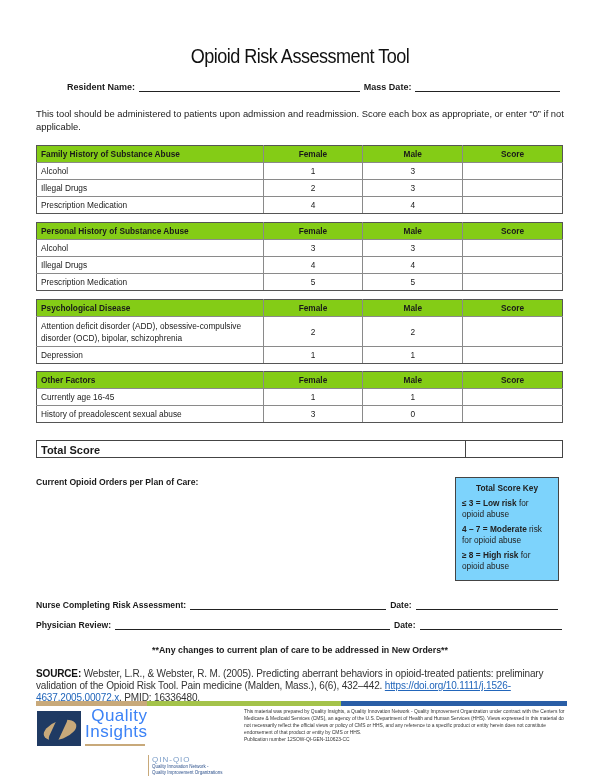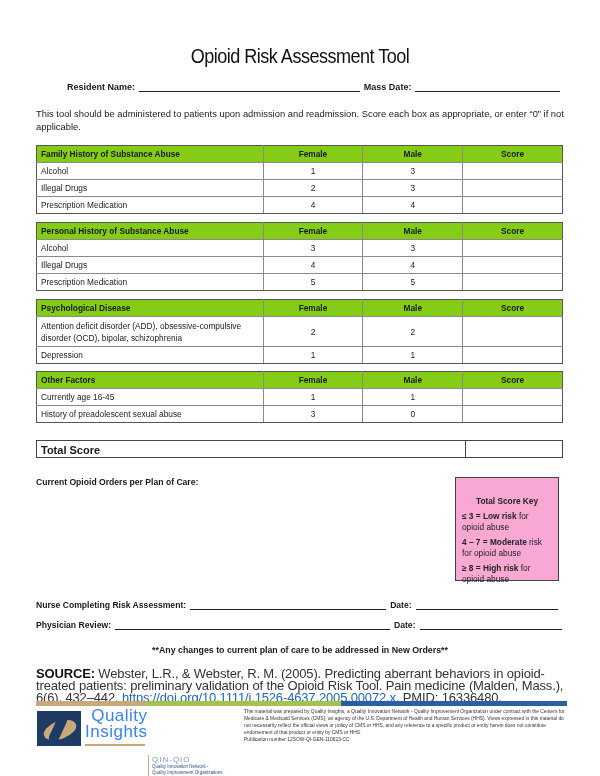--- a/index.html
+++ b/index.html
@@ -25,29 +25,29 @@
   table.ort td:first-child, table.ort th:first-child { border-left: 1.5px solid #555; }
   table.ort td:last-child, table.ort th:last-child { border-right: 1.5px solid #555; }
   col.c1 { width: 227px; } col.c2 { width: 100px; } col.c3 { width: 100px; } col.c4 { width: 100px; }
 
   .total { position: absolute; top: 440px; left: 36px; width: 527px; height: 18px; border: 1.5px solid #444; display: flex; font-size: 11px; font-weight: bold; }
   .total .tl { flex: 1; padding: 3px 4px; border-right: 1.5px solid #444; }
   .total .tv { width: 96px; }
 
   .orders { position: absolute; top: 477px; left: 36px; font-size: 8.6px; font-weight: bold; }
 
-  .key { position: absolute; top: 477px; left: 455px; width: 104px; height: 104px; background: #f9a8d4; border: 1px solid #444; padding: 18px 6px; font-size: 8.3px; line-height: 11.5px; color: #222; }
+  .key { position: absolute; top: 477px; left: 455px; width: 104px; height: 104px; background: #7dd3fc; border: 1px solid #444; padding: 5px 6px; font-size: 8.3px; line-height: 11.5px; color: #222; }
   .key .kt { text-align: center; font-weight: bold; margin-bottom: 3px; }
   .key .ki { margin-bottom: 3px; }
   .key b { font-weight: bold; }
 
   .sig { position: absolute; left: 36px; width: 530px; display: flex; align-items: flex-end; font-size: 8.6px; font-weight: bold; }
   .sig .line { border-bottom: 1px solid #222; height: 9px; margin: 0 4px; }
   .note { position: absolute; top: 645px; left: 0; width: 600px; text-align: center; font-size: 8.8px; font-weight: bold; }
-  .source { position: absolute; top: 668px; left: 36px; width: 530px; font-size: 13px; line-height: 12px; color: #333; letter-spacing: -0.15px; }
+  .source { position: absolute; top: 668px; left: 36px; width: 530px; font-size: 10px; line-height: 12px; color: #333; letter-spacing: -0.15px; }
   .source b { color: #111; }
   .source a { color: #2266bb; text-decoration: underline; }
 
   .bar { position: absolute; top: 701px; height: 5px; }
   .logo { position: absolute; top: 711px; left: 37px; width: 44px; height: 35px; background: #1f3a63; overflow: hidden; }
   .logo .sw { position: absolute; left: 6px; top: 10px; width: 34px; height: 18px; border-radius: 50%; background: #c8a97a; transform: rotate(-20deg); }
   .logo .sw2 { position: absolute; left: 16px; top: 3px; width: 10px; height: 30px; background: #1f3a63; transform: rotate(25deg); border-radius: 5px; }
   .brand { position: absolute; top: 708px; left: 85px; font-size: 17px; line-height: 16px; color: #3b82f6; font-weight: normal; letter-spacing: 0.5px; text-align: right; }
   .brand-rule { position: absolute; top: 744px; left: 85px; width: 60px; height: 2px; background: #c8a97a; }
   .qin { position: absolute; top: 709px; left: 148px; border-left: 1.5px solid #c8a97a; padding-left: 3px; font-size: 4.5px; line-height: 6px; color: #2a4f8a; width: 90px; margin-top: 46px; }

